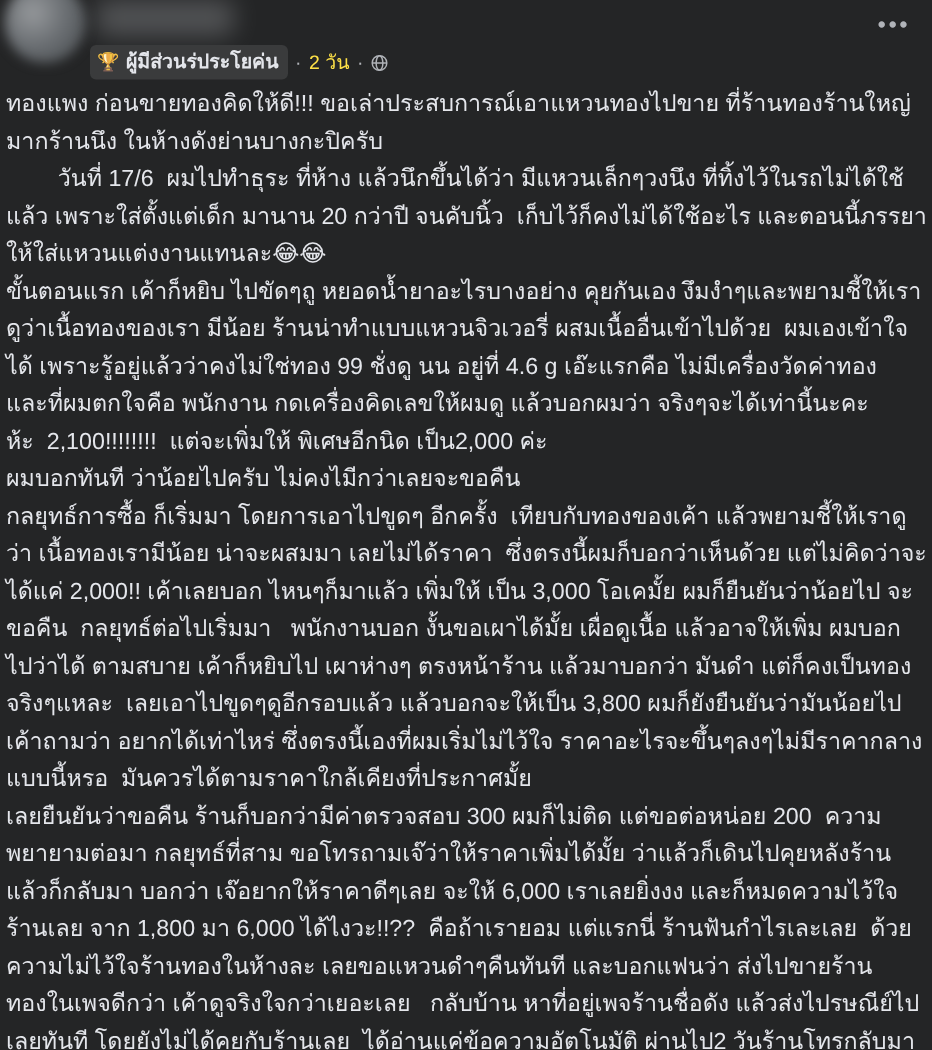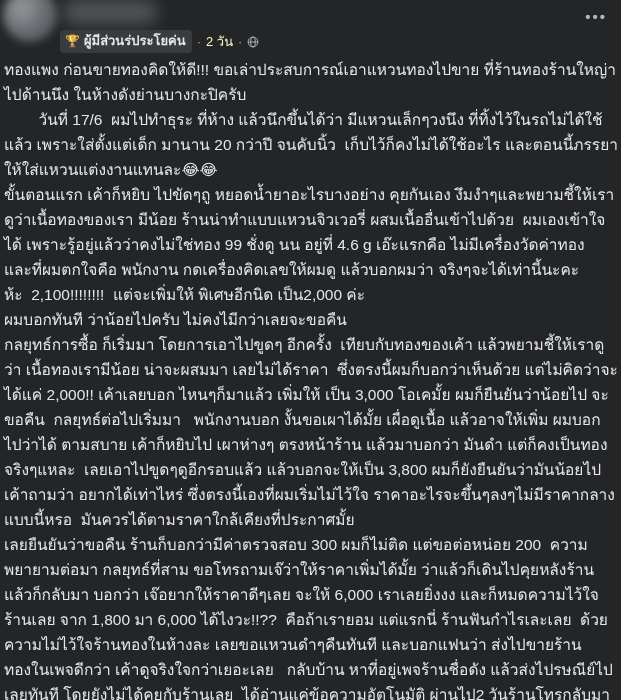--- a/index.html
+++ b/index.html
@@ -28,21 +28,21 @@
     color: #b0b3b8; font-size: 13px; line-height: 20px; white-space: nowrap;
   }
   .badge {
     display: inline-flex; align-items: center; gap: 4px;
     background: #3a3b3c; color: #e4e6eb;
     border-radius: 4px; padding: 1px 6px 2px 5px;
     font-size: 13px; font-weight: 700; cursor: pointer;
   }
   .badge-icon { font-size: 12px; line-height: 1; filter: grayscale(25%); }
   .dot { color: #b0b3b8; }
-  .timestamp { color: #fef9c3; cursor: pointer; }
+  .timestamp { color: #fde047; cursor: pointer; }
   .globe-icon { display: inline-block; width: 12px; height: 12px; }
   .globe-icon svg { display: block; }
   .more-btn {
     position: absolute; right: 14px; top: 8px;
     color: #b0b3b8; font-size: 15px; font-weight: 700; letter-spacing: 2px;
     cursor: pointer; user-select: none;
   }
 
   
   .body {
@@ -75,21 +75,21 @@
           <ellipse cx="8" cy="8" rx="3" ry="6.5"></ellipse>
           <line x1="1.5" y1="8" x2="14.5" y2="8"></line>
         </svg>
       </span>
     </div>
 
     <div class="more-btn">•••</div>
   </div>
 
   <div class="body">
-      <p class="para">ทองแพง ก่อนขายทองคิดให้ดี!!! ขอเล่าประสบการณ์เอาแหวนทองไปขาย ที่ร้านทองร้านใหญ่าไปด้านนึง ในห้างดังย่านบางกะปิครับ</p>
+      <p class="para">ทองแพง ก่อนขายทองคิดให้ดี!!! ขอเล่าประสบการณ์เอาแหวนทองไปขาย ที่ร้านทองร้านใหญ่มากร้านนึง ในห้างดังย่านบางกะปิครับ</p>
       <p class="para">        วันที่ 17/6  ผมไปทำธุระ ที่ห้าง แล้วนึกขึ้นได้ว่า มีแหวนเล็กๆวงนึง ที่ทิ้งไว้ในรถไม่ได้ใช้แล้ว เพราะใส่ตั้งแต่เด็ก มานาน 20 กว่าปี จนคับนิ้ว  เก็บไว้ก็คงไม่ได้ใช้อะไร และตอนนี้ภรรยาให้ใส่แหวนแต่งงานแทนละ😂😂</p>
       <p class="para">ขั้นตอนแรก เค้าก็หยิบ ไปขัดๆถู หยอดน้ำยาอะไรบางอย่าง คุยกันเอง งึมงำๆและพยามชี้ให้เราดูว่าเนื้อทองของเรา มีน้อย ร้านน่าทำแบบแหวนจิวเวอรี่ ผสมเนื้ออื่นเข้าไปด้วย  ผมเองเข้าใจได้ เพราะรู้อยู่แล้วว่าคงไม่ใช่ทอง 99 ชั่งดู นน อยู่ที่ 4.6 g เอ๊ะแรกคือ ไม่มีเครื่องวัดค่าทอง  และที่ผมตกใจคือ พนักงาน กดเครื่องคิดเลขให้ผมดู แล้วบอกผมว่า จริงๆจะได้เท่านี้นะคะ</p>
       <p class="para">ห้ะ  2,100!!!!!!!!  แต่จะเพิ่มให้ พิเศษอีกนิด เป็น2,000 ค่ะ</p>
       <p class="para">ผมบอกทันที ว่าน้อยไปครับ ไม่คงไมีกว่าเลยจะขอคืน</p>
       <p class="para">กลยุทธ์การซื้อ ก็เริ่มมา โดยการเอาไปขูดๆ อีกครั้ง  เทียบกับทองของเค้า แล้วพยามชี้ให้เราดู ว่า เนื้อทองเรามีน้อย น่าจะผสมมา เลยไม่ได้ราคา  ซึ่งตรงนี้ผมก็บอกว่าเห็นด้วย แต่ไม่คิดว่าจะ ได้แค่ 2,000!! เค้าเลยบอก ไหนๆก็มาแล้ว เพิ่มให้ เป็น 3,000 โอเคมั้ย ผมก็ยืนยันว่าน้อยไป จะขอคืน  กลยุทธ์ต่อไปเริ่มมา   พนักงานบอก งั้นขอเผาได้มั้ย เผื่อดูเนื้อ แล้วอาจให้เพิ่ม ผมบอกไปว่าได้ ตามสบาย เค้าก็หยิบไป เผาห่างๆ ตรงหน้าร้าน แล้วมาบอกว่า มันดำ แต่ก็คงเป็นทองจริงๆแหละ  เลยเอาไปขูดๆดูอีกรอบแล้ว แล้วบอกจะให้เป็น 3,800 ผมก็ยังยืนยันว่ามันน้อยไป เค้าถามว่า อยากได้เท่าไหร่ ซึ่งตรงนี้เองที่ผมเริ่มไม่ไว้ใจ ราคาอะไรจะขึ้นๆลงๆไม่มีราคากลางแบบนี้หรอ  มันควรได้ตามราคาใกล้เคียงที่ประกาศมั้ย</p>
       <p class="para">เลยยืนยันว่าขอคืน ร้านก็บอกว่ามีค่าตรวจสอบ 300 ผมก็ไม่ติด แต่ขอต่อหน่อย 200  ความพยายามต่อมา กลยุทธ์ที่สาม ขอโทรถามเจ๊ว่าให้ราคาเพิ่มได้มั้ย ว่าแล้วก็เดินไปคุยหลังร้าน แล้วก็กลับมา บอกว่า เจ๊อยากให้ราคาดีๆเลย จะให้ 6,000 เราเลยยิ่งงง และก็หมดความไว้ใจร้านเลย จาก 1,800 มา 6,000 ได้ไงวะ!!??  คือถ้าเรายอม แต่แรกนี่ ร้านฟันกำไรเละเลย  ด้วยความไม่ไว้ใจร้านทองในห้างละ เลยขอแหวนดำๆคืนทันที และบอกแฟนว่า ส่งไปขายร้านทองในเพจดีกว่า เค้าดูจริงใจกว่าเยอะเลย   กลับบ้าน หาที่อยู่เพจร้านชื่อดัง แล้วส่งไปรษณีย์ไปเลยทันที โดยยังไม่ได้คุยกับร้านเลย  ได้อ่านแค่ข้อความอัตโนมัติ ผ่านไป2 วันร้านโทรกลับมายืนยัน ตัวตน คุยกันไม่ถึง 3 ประโยค จบ 10,350  บาท ตามภาพ... นี่สิยุติธรรม!!!  นี่หากว่ายอมขาย 2 พัน 3 พันกับร้านทองนี่ ร้านกำไรบานตะไท ที่อยากรู้ และอยากบอก อยากเตือน คือ ร้านทองส่วนใหญ่เค้าโขกลูกค้ากันขนาดนี้เลยหรือ</p>
     </div>
 
 </div>
 

